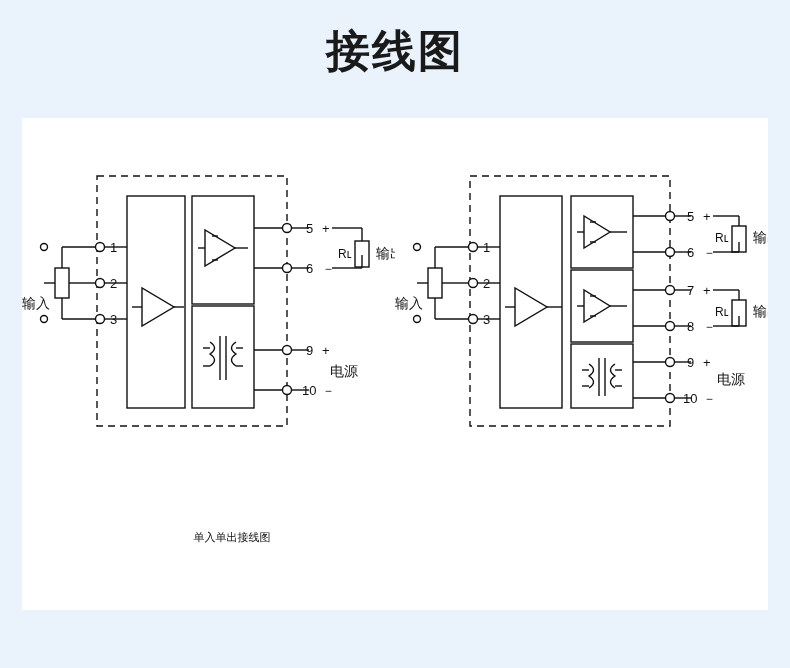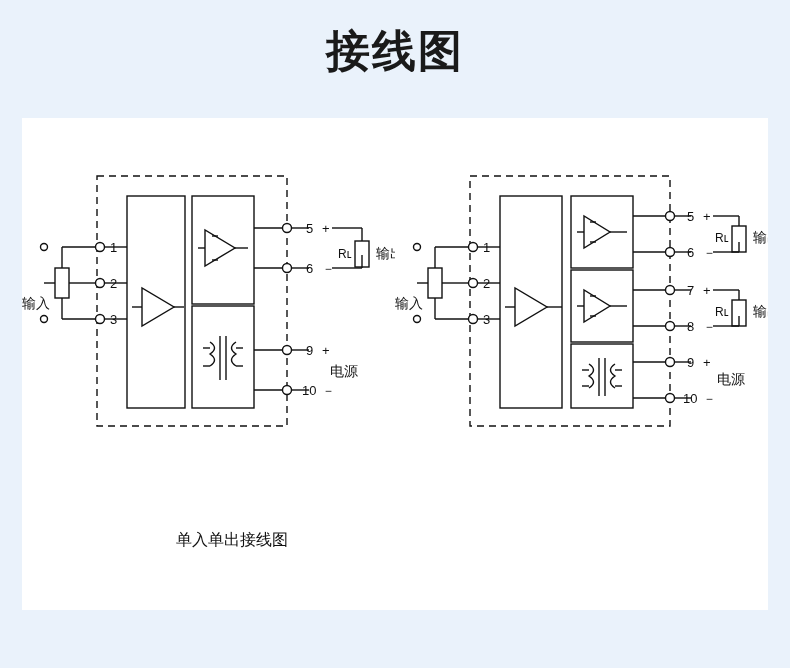--- a/index.html
+++ b/index.html
@@ -37,21 +37,21 @@
     height: 492px;
     background: #ffffff;
   }
   .diagram {
     position: absolute;
     top: 0;
     left: 0;
   }
   .caption {
     position: absolute;
-    font-size: 16px;
+    font-size: 11px;
     color: #111;
     text-align: center;
     white-space: nowrap;
   }
   .caption-left {
     left: 60px;
     top: 412px;
     width: 300px;
   }
   .caption-right {

